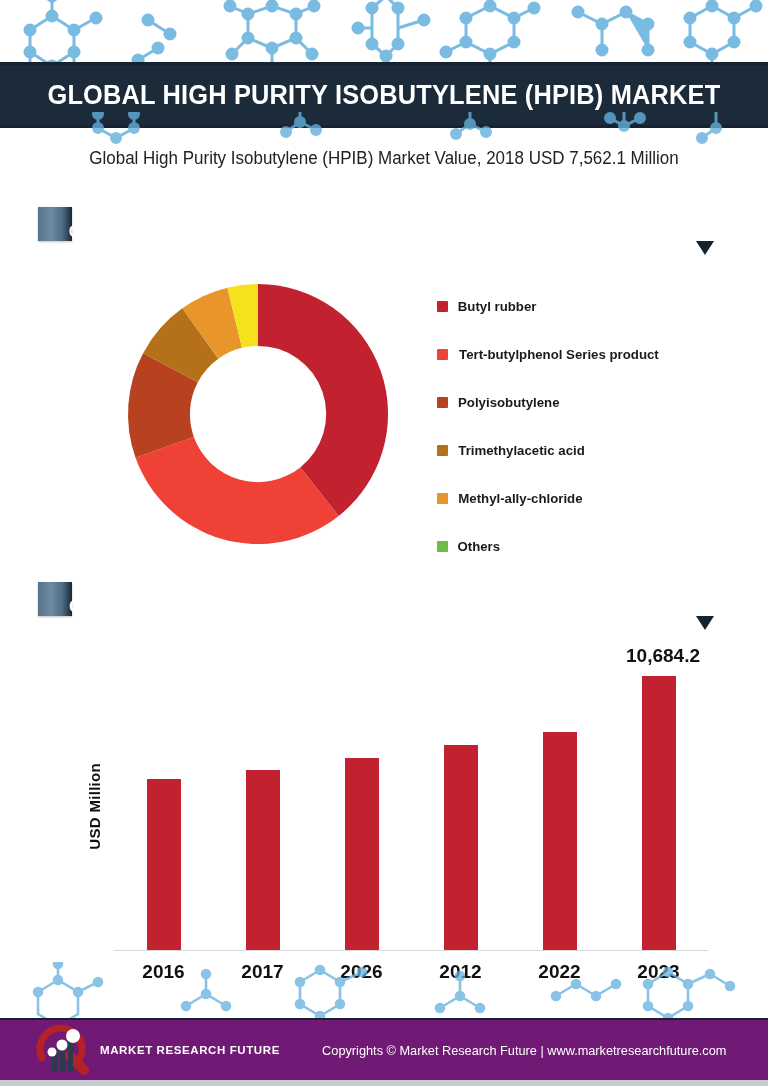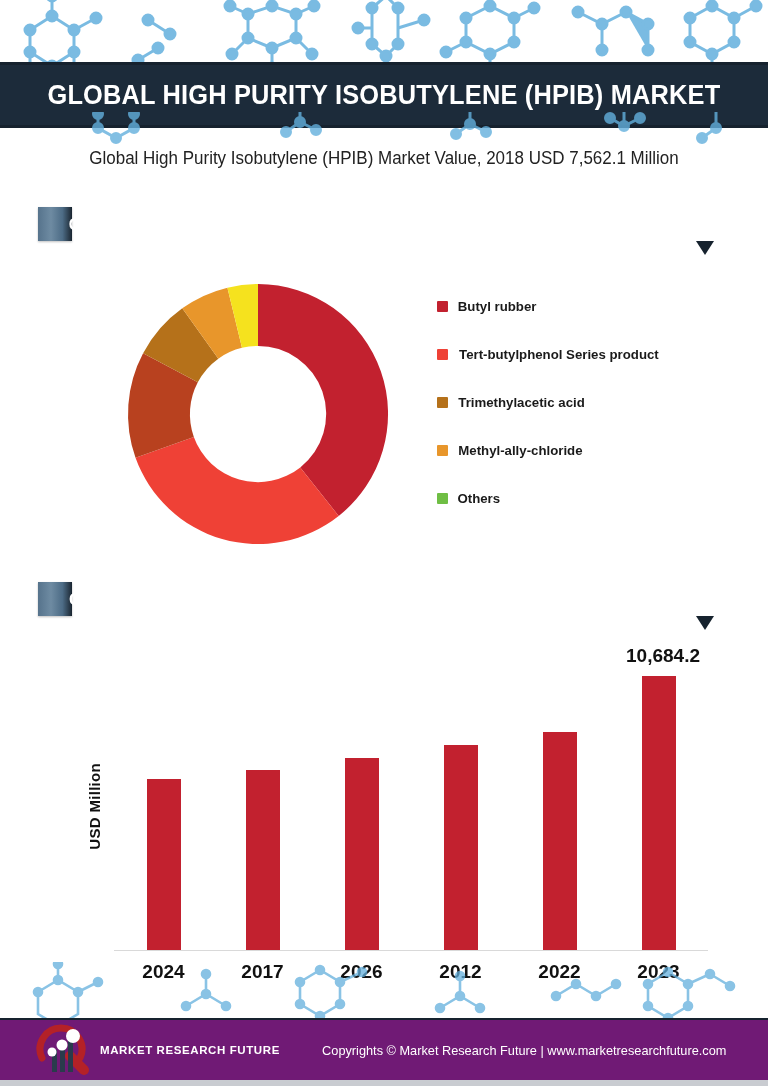--- a/index.html
+++ b/index.html
@@ -45,21 +45,21 @@
     color: #222222;
     font-family: "Liberation Sans", sans-serif;
     transform: scaleX(.97);
   }
 
   
   .banner { position: absolute; height: 34px; }
   .banner .bar {
     position: relative; height: 34px;
     background: linear-gradient(to right, #56738c 0%, #6e8ba2 38%, #4d6c86 72%, #22303d 96%, #16222e 100%);
-    display: flex; align-items: center;
+    display: flex; align-items: flex-end;
     padding-left: 22px;
     box-shadow: 0 1px 2px rgba(0,0,0,.25);
   }
   .banner .bar-text {
     color: #ffffff;
     font-size: 16.5px;
     font-weight: 700;
     white-space: nowrap;
     font-family: "Liberation Sans Narrow", "Liberation Sans", sans-serif;
     transform: scaleX(.97);
@@ -329,20 +329,24 @@
   <div class="legend">
     <div class="legend-item">
       <span class="legend-swatch" style="background:#c2212f"></span>
       <span class="legend-text">Butyl rubber</span>
     </div>
     <div class="legend-item">
       <span class="legend-swatch" style="background:#ef4136"></span>
       <span class="legend-text">Tert-butylphenol Series product</span>
     </div>
     <div class="legend-item">
+      <span class="legend-swatch" style="background:#b8411f"></span>
+      <span class="legend-text">Polyisobutylene</span>
+    </div>
+    <div class="legend-item">
       <span class="legend-swatch" style="background:#b5711a"></span>
       <span class="legend-text">Trimethylacetic acid</span>
     </div>
     <div class="legend-item">
       <span class="legend-swatch" style="background:#e8962b"></span>
       <span class="legend-text">Methyl-ally-chloride</span>
     </div>
     <div class="legend-item">
       <span class="legend-swatch" style="background:#6fbe44"></span>
       <span class="legend-text">Others</span>
@@ -378,21 +382,21 @@
           <div class="bar" style="height:218px"></div>
         </div>
         <div class="bar-col">
           <div class="bar" style="height:274px"></div>
         </div>
       </div>
       <div class="baseline"></div>
     </div>
 
     <div class="x-labels">
-      <div class="x-label">2024</div>
+      <div class="x-label">2016</div>
       <div class="x-label">2017</div>
       <div class="x-label">2026</div>
       <div class="x-label">2012</div>
       <div class="x-label">2022</div>
       <div class="x-label">2023</div>
     </div>
   </div>
 
   <div class="molecules bottom">
     <svg width="768" height="58" viewBox="0 0 768 58">

